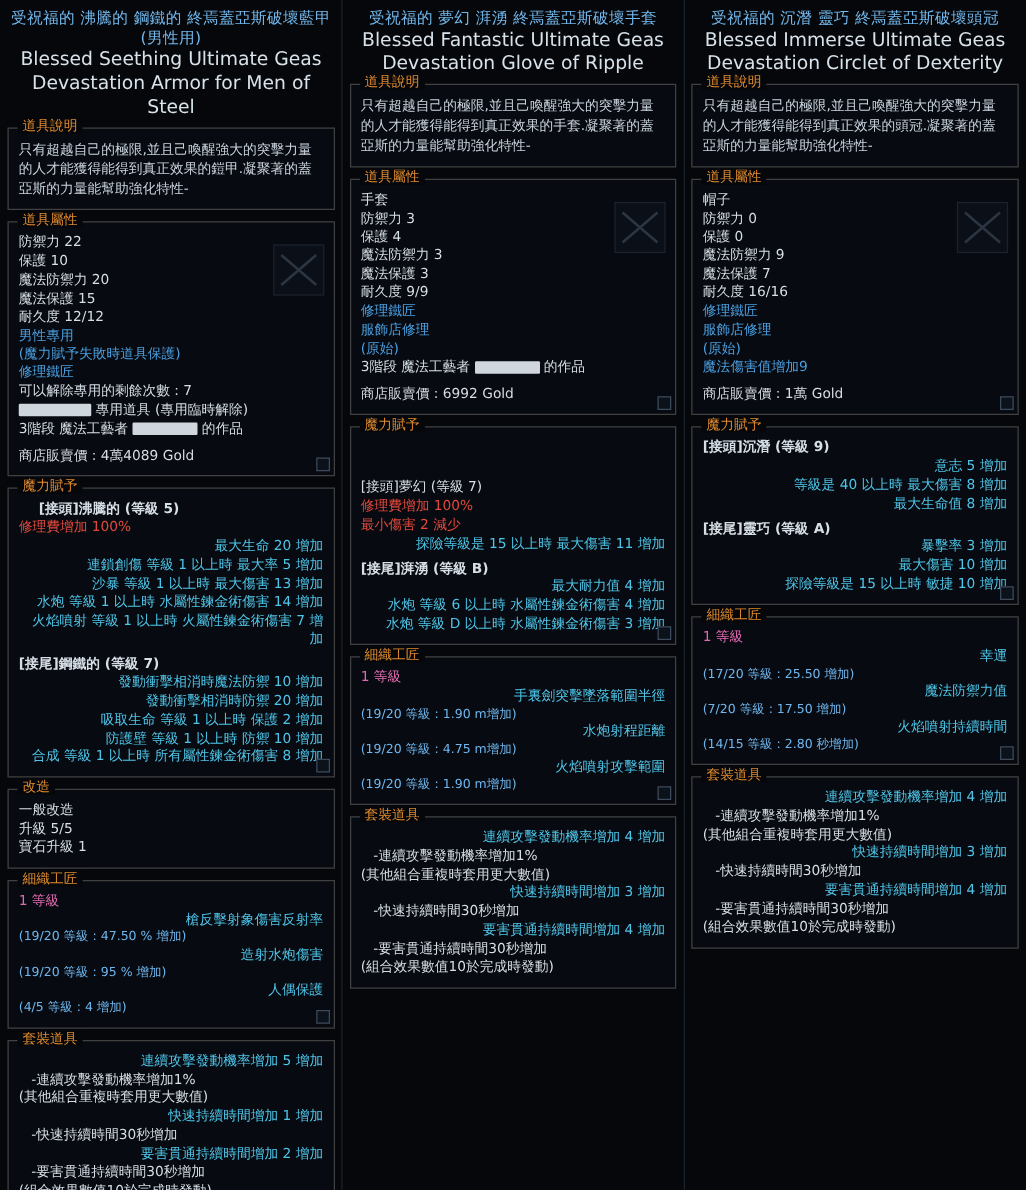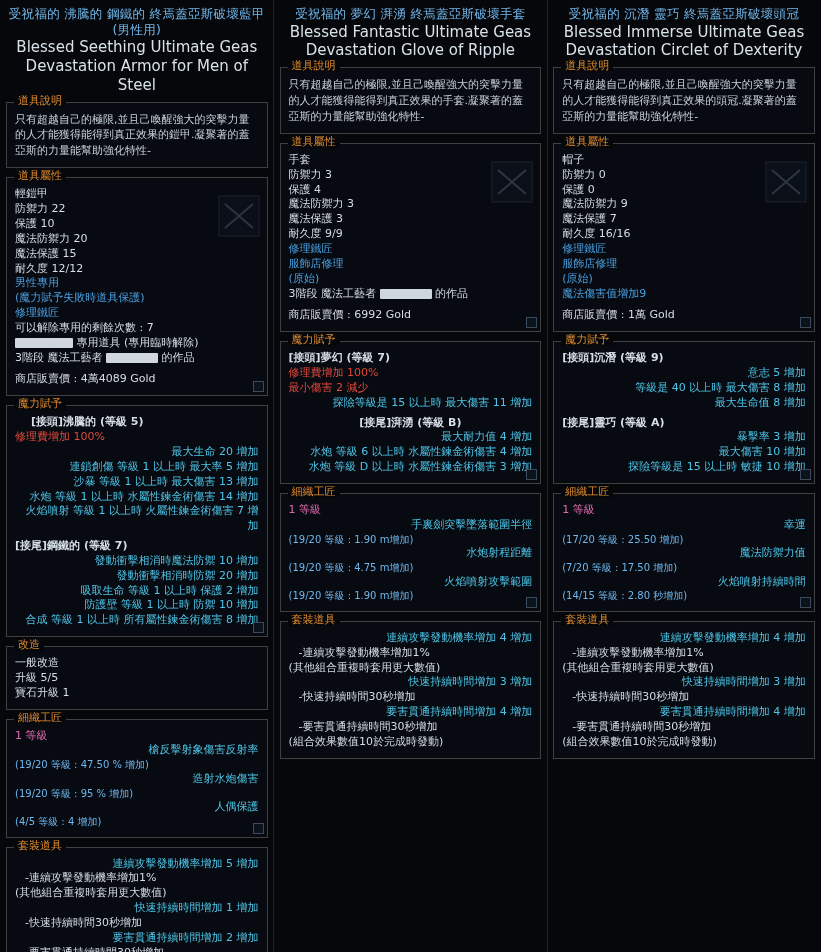--- a/index.html
+++ b/index.html
@@ -116,21 +116,20 @@
         <div class="panel">
           <div class="panel-label">道具說明</div>
           <div class="line desc">只有超越自己的極限,並且己喚醒強大的突擊力量的人才能獲得能得到真正效果的鎧甲.凝聚著的蓋亞斯的力量能幫助強化特性-</div>
         </div>
         <div class="panel">
           <div class="panel-label">道具屬性</div>
           <div class="attr-art"><svg width="44" height="44" viewBox="0 0 44 44">
               <rect x="2" y="2" width="40" height="40" fill="#10161f" stroke="#2b3646"></rect>
               <path d="M8 34 L36 10 M8 10 L36 34" stroke="#4a5a6c" stroke-width="2"></path>
             </svg></div>
-          <div class="line c-white">輕鎧甲</div>
           <div class="line c-white">防禦力 22</div>
           <div class="line c-white">保護 10</div>
           <div class="line c-white">魔法防禦力 20</div>
           <div class="line c-white">魔法保護 15</div>
           <div class="line c-white">耐久度 12/12</div>
           <div class="line c-blue">男性專用</div>
           <div class="line c-blue">(魔力賦予失敗時道具保護)</div>
           <div class="line c-blue">修理鐵匠</div>
           <div class="line c-white">可以解除專用的剩餘次數 : 7</div>
           <div class="line c-white"><span class="redact" style="width: 58px;"></span> 專用道具 (專用臨時解除)</div>
@@ -208,25 +207,25 @@
           <div class="line c-white">耐久度 9/9</div>
           <div class="line c-blue">修理鐵匠</div>
           <div class="line c-blue">服飾店修理</div>
           <div class="line c-blue">(原始)</div>
           <div class="line c-white">3階段 魔法工藝者 <span class="redact" style="width: 52px;"></span> 的作品</div>
           <div class="line gold-line">商店販賣價 : 6992 Gold</div>
           <div class="corner"></div>
         </div>
         <div class="panel">
           <div class="panel-label">魔力賦予</div>
-          <div class="line c-white" style="font-weight: bold;">[接頭]夢幻 (等級 7)</div>
+          <div class="line c-white" style="font-weight: normal; margin-top: 32px;">[接頭]夢幻 (等級 7)</div>
           <div class="line c-red">修理費增加 100%</div>
           <div class="line c-red">最小傷害 2 減少</div>
           <div class="line c-cyan">探險等級是 15 以上時 最大傷害 11 增加</div>
-          <div class="line c-white hdr" style="font-weight: bold; text-align: center;">[接尾]湃湧 (等級 B)</div>
+          <div class="line c-white hdr" style="font-weight: bold;">[接尾]湃湧 (等級 B)</div>
           <div class="line c-cyan">最大耐力值 4 增加</div>
           <div class="line c-cyan">水炮 等級 6 以上時 水屬性鍊金術傷害 4 增加</div>
           <div class="line c-cyan">水炮 等級 D 以上時 水屬性鍊金術傷害 3 增加</div>
           <div class="corner"></div>
         </div>
         <div class="panel">
           <div class="panel-label">細織工匠</div>
           <div class="line c-pink">1 等級</div>
           <div class="line c-cyan">手裏劍突擊墜落範圍半徑</div>
           <div class="line c-lblue sub">(19/20 等級 : 1.90 m增加)</div>

